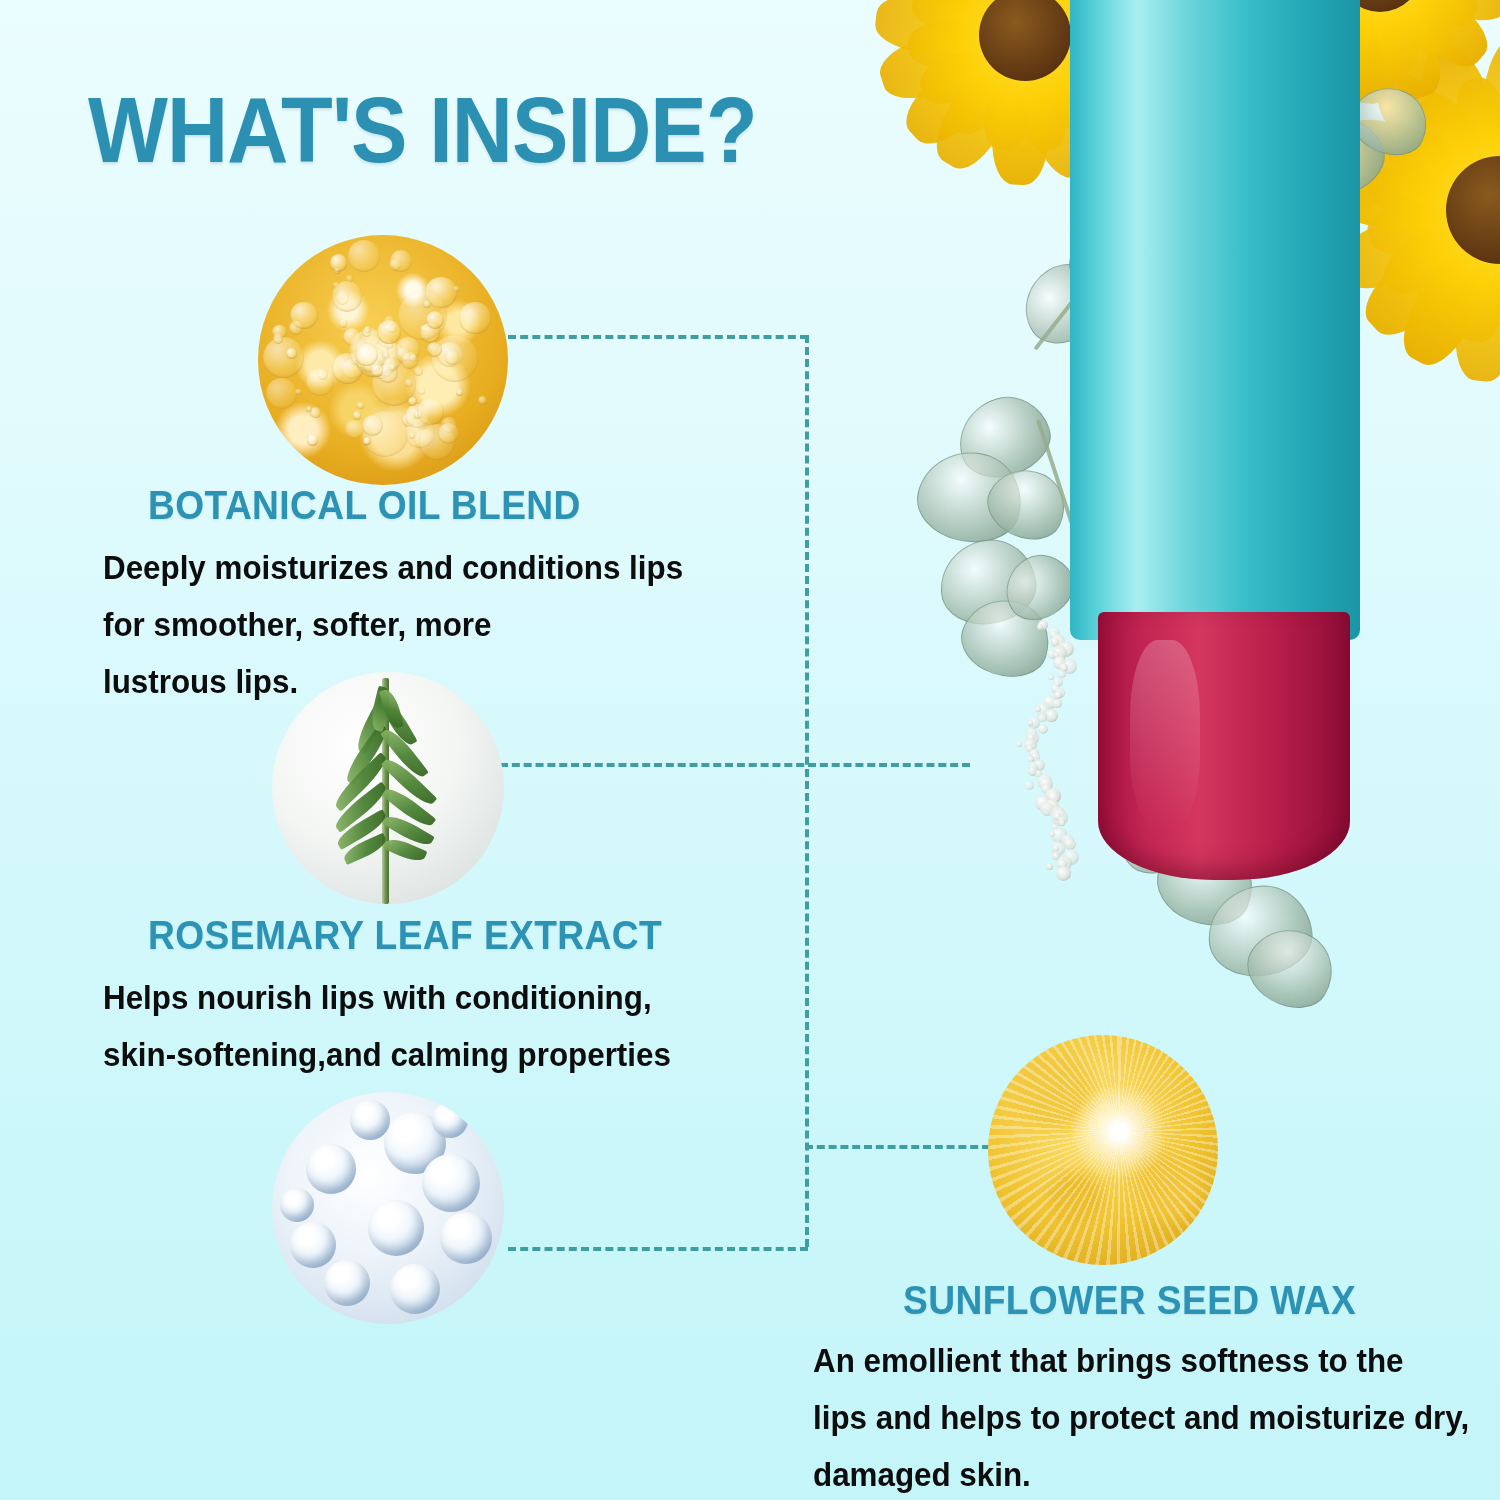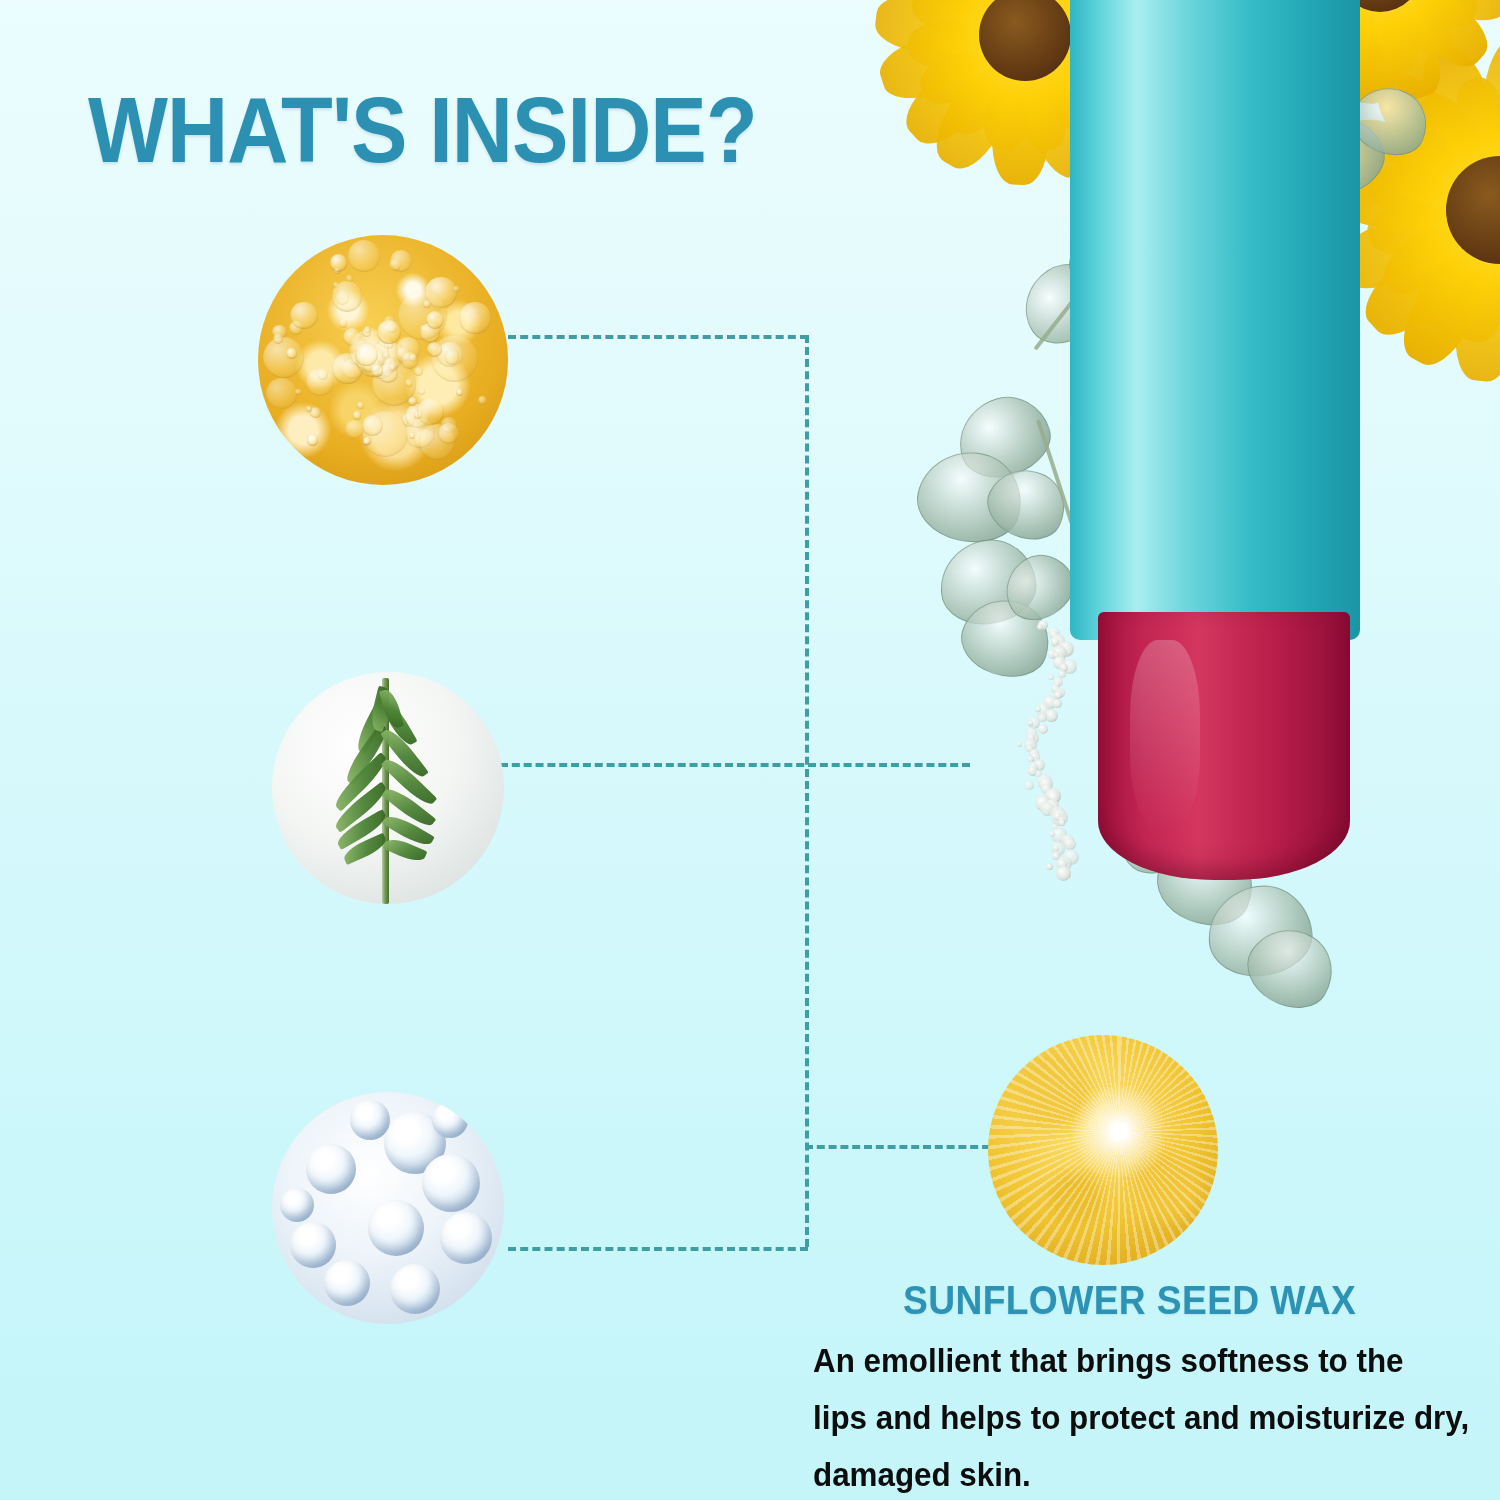--- a/index.html
+++ b/index.html
@@ -419,21 +419,36 @@
       <div class="wb" style="left: 168px; top: 120px; width: 52px; height: 52px;"></div>
       <div class="wb" style="left: 52px; top: 168px; width: 46px; height: 46px;"></div>
       <div class="wb" style="left: 118px; top: 172px; width: 50px; height: 50px;"></div>
       <div class="wb" style="left: 78px; top: 8px; width: 40px; height: 40px;"></div>
       <div class="wb" style="left: 160px; top: 10px; width: 36px; height: 36px;"></div>
       <div class="wb" style="left: 8px; top: 96px; width: 34px; height: 34px;"></div>
     </div>
 
   <div class="circle sw-wax" id="sw-wax" style="left:988px; top:1035px; width:230px; height:230px;"></div>
 
-
+  <div class="ing" style="left:148px; top:483px; width:660px;">
+    <div class="ing-title">BOTANICAL OIL BLEND</div>
+    <div class="ing-body" style="margin-top:12px;margin-left:-45px;">
+      <div>Deeply moisturizes and conditions lips</div>
+      <div>for smoother, softer, more</div>
+      <div>lustrous lips.</div>
+    </div>
+  </div>
+
+  <div class="ing" style="left:148px; top:913px; width:680px;">
+    <div class="ing-title">ROSEMARY LEAF EXTRACT</div>
+    <div class="ing-body" style="margin-top:12px;margin-left:-45px;">
+      <div>Helps nourish lips with conditioning,</div>
+      <div>skin-softening,and calming properties</div>
+    </div>
+  </div>
 
 
   <div class="ing" style="left:903px; top:1278px; width:600px;">
     <div class="ing-title">SUNFLOWER SEED WAX</div>
     <div class="ing-body" style="margin-top:10px;margin-left:-90px;">
       <div>An emollient that brings softness to the</div>
       <div>lips and helps to protect and moisturize dry,</div>
       <div>damaged skin.</div>
     </div>
   </div>

